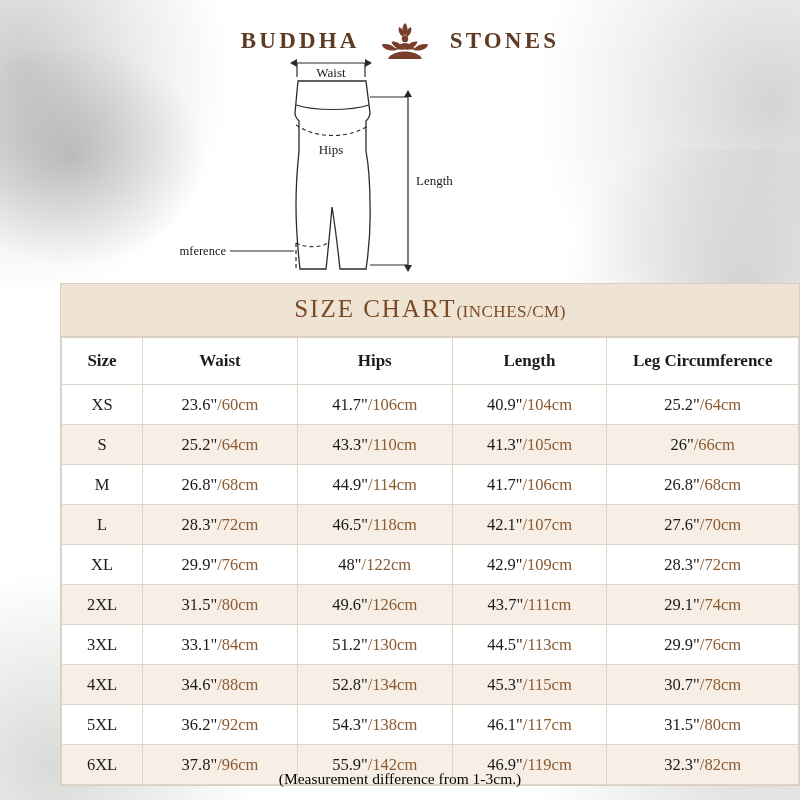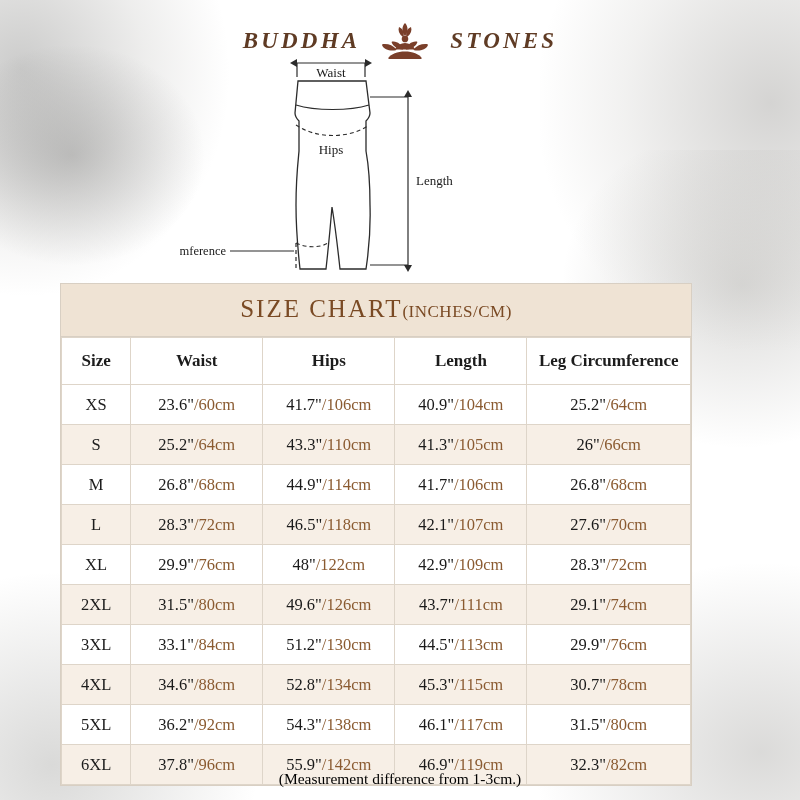--- a/index.html
+++ b/index.html
@@ -41,31 +41,31 @@
   }
 
   
   .brand {
     position:absolute; top:18px; left:0; right:0;
     display:flex; align-items:center; justify-content:center; gap:14px;
     z-index:5;
   }
   .brand-word {
     font-family:"Liberation Serif", serif;
-    font-size:23px; letter-spacing:3.2px; color:#5f3b24; font-weight:700;font-style:italic;
+    font-size:23px; letter-spacing:3.2px; color:#5f3b24; font-weight:700;
   }
   .lotus { width:62px; height:46px; display:block; }
 
   
   .diagram { position:absolute; top:55px; left:0; right:0; height:235px; z-index:4; }
   .diagram svg { display:block; margin:0 auto; }
 
   
   .chart-wrap {
-    position:absolute; left:60px; top:283px; width:632px;
+    position:absolute; left:60px; top:283px; width:740px;
     border:1px solid #d8cfc3;
     background:#fff;
     z-index:6;
   }
   .chart-title {
     background:#efe3d4;
     text-align:center;
     padding:11px 0 13px;
     color:#7a4a24;
     font-family:"Liberation Serif", serif;

